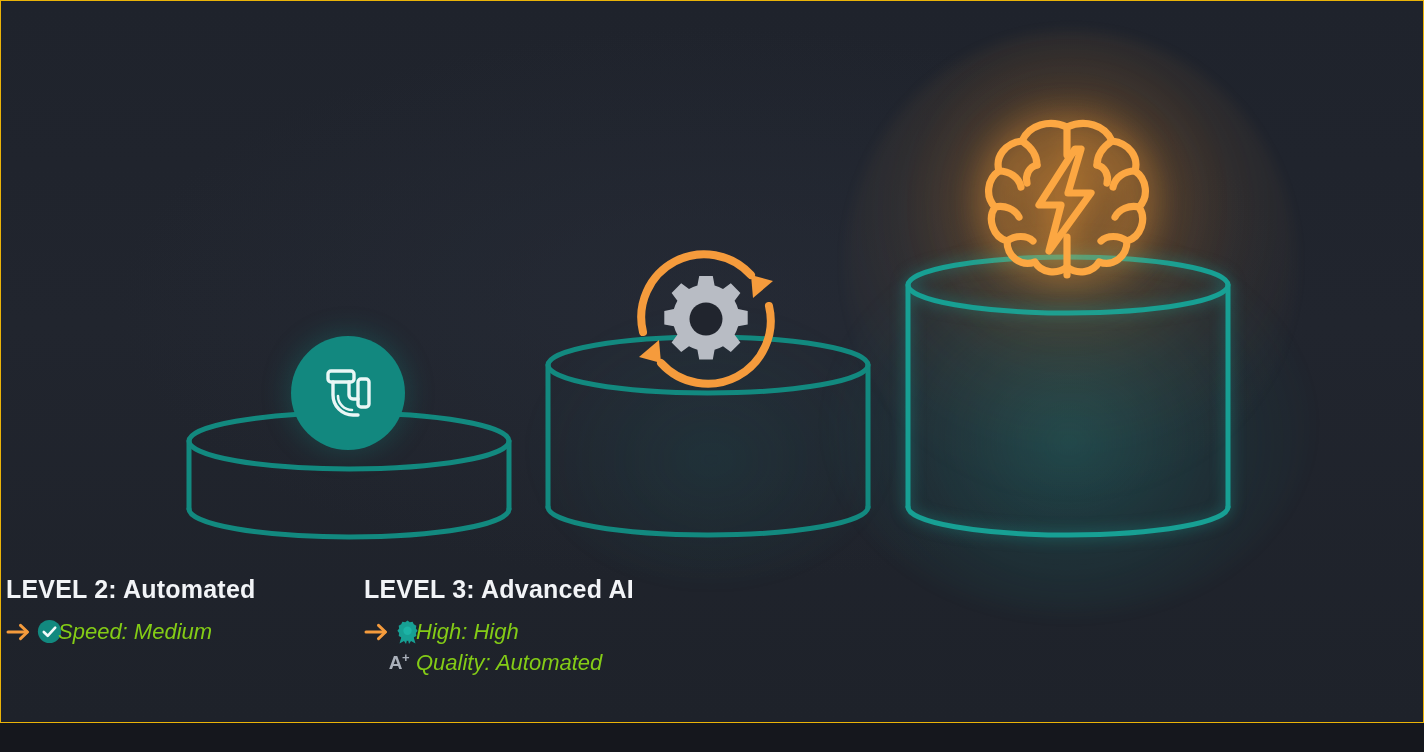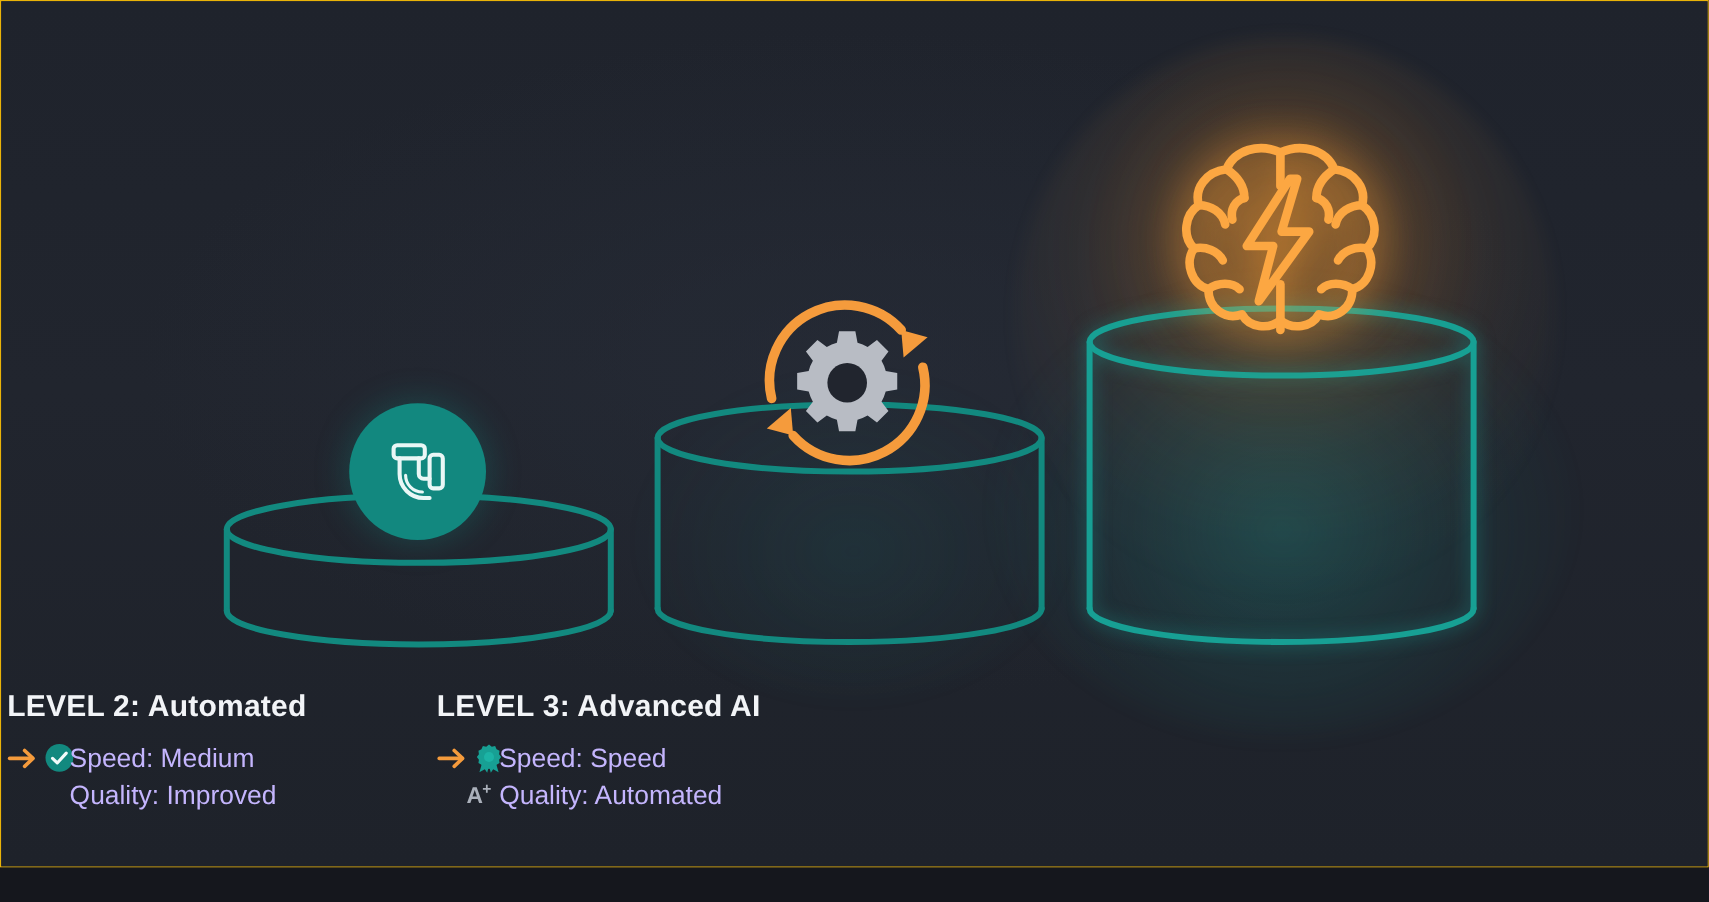--- a/index.html
+++ b/index.html
@@ -126,22 +126,23 @@
     min-width: 52px;
     height: 26px;
     display: flex;
     align-items: center;
     justify-content: flex-start;
     gap: 5px;
   }
   .metric-ico.indent { justify-content: flex-end; padding-right: 7px; }
   .metric-txt {
     font-size: 22px;
-    color: #c4b5fd;
+    color: #84cc16;
     line-height: 1;
+    font-style: italic;
   }
   .grade {
     font-size: 19px;
     font-weight: bold;
     color: #aab0ba;
     letter-spacing: -.5px;
   }
   .grade sup { font-size: 13px; }
 
   svg { display: block; overflow: visible; }
@@ -234,24 +235,20 @@
                 <path d="M2 10 L21 10"></path>
                 <path d="M14.5 3.4 L21.5 10 L14.5 16.6"></path>
               </g>
             </svg>
             <svg width="25" height="25" viewBox="0 0 25 25">
               <circle cx="12.5" cy="12.5" r="11.6" fill="#12897f"></circle>
               <path d="M6.8 13 L10.7 16.8 L18.2 8.6" stroke="#f2fbfa" stroke-width="2.6" fill="none" stroke-linecap="round" stroke-linejoin="round"></path>
             </svg>
           </span>
           <span class="metric-txt">Speed: Medium</span>
-        </div>
-        <div class="metric-row">
-          <span class="metric-ico"></span>
-          <span class="metric-txt">Quality: Improved</span>
         </div>
       </div>
     </div>
   </div>
 
   <div class="col">
 
     <div class="cyl" style="left:897px; top:258px;">
       <svg width="340" height="295" viewBox="0 0 340 295">
         <g fill="none" stroke="#17a094" stroke-width="5" stroke-linecap="round" style="filter: drop-shadow(0 0 7px rgba(25,170,158,.55));">
@@ -308,21 +305,21 @@
             </svg>
             <svg width="25" height="26" viewBox="0 0 25 26">
               <path d="M7 16 L4.5 24.5 L9 22 L11 25 L13 17 Z" fill="#17a094"></path>
               <path d="M18 16 L20.5 24.5 L16 22 L14 25 L12 17 Z" fill="#17a094"></path>
               <path d="M12.5 1.5 l2.3 1.7 2.8 -.5 1.2 2.6 2.5 1.4 -.4 2.8 1.7 2.3 -1.7 2.3
                        .4 2.8 -2.5 1.4 -1.2 2.6 -2.8 -.5 -2.3 1.7 -2.3 -1.7 -2.8 .5 -1.2 -2.6
                        -2.5 -1.4 .4 -2.8 -1.7 -2.3 1.7 -2.3 -.4 -2.8 2.5 -1.4 1.2 -2.6 2.8 .5 z" fill="#17a094"></path>
               <circle cx="12.5" cy="11.8" r="4.2" fill="#1cb3a5"></circle>
             </svg>
           </span>
-          <span class="metric-txt">Speed: Speed</span>
+          <span class="metric-txt">High: High</span>
         </div>
         <div class="metric-row">
           <span class="metric-ico indent">
             <span class="grade"><span>A</span><sup>+</sup></span>
           </span>
           <span class="metric-txt">Quality: Automated</span>
         </div>
       </div>
     </div>
   </div>

